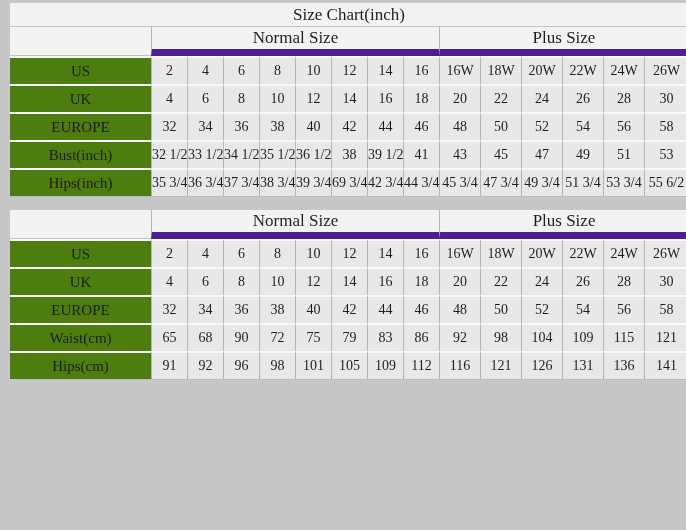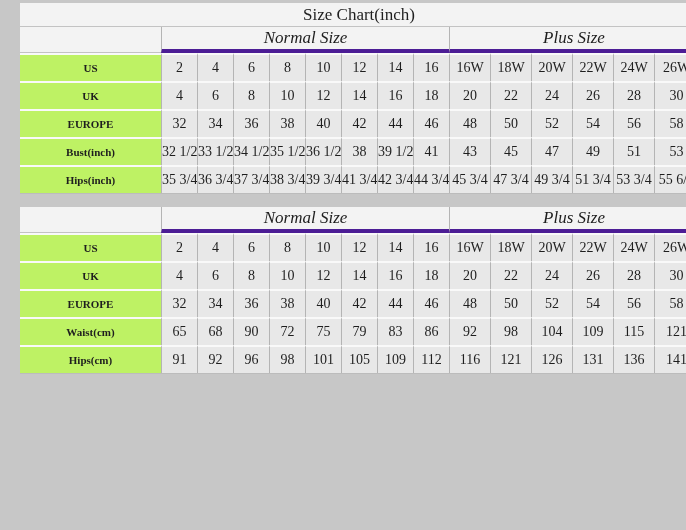--- a/index.html
+++ b/index.html
@@ -6,21 +6,21 @@
     margin: 0;
     padding: 0;
   }
   body {
     width: 686px;
     height: 530px;
     background: #c7c7c7;
     overflow: hidden;
   }
   .page {
-    padding: 3px 4px 0 20px;
+    padding: 3px 4px 0 10px;
   }
   table.size-chart {
     border-collapse: separate;
     border-spacing: 0;
     table-layout: fixed;
     width: 678px;
     border-bottom: 1px solid #bcbcbc;
   }
   .size-chart td {
     text-align: center;
@@ -38,30 +38,28 @@
     border-bottom: 1px solid #c3c3c3;
   }
   .corner-cell {
     background: #f3f3f3;
     border-bottom: 1px solid #c3c3c3;
   }
   .group-cell {
     background: #f3f3f3;
     font-size: 17px;
     height: 22px;
-    border-bottom: 4px solid #4c1d95;
+    border-bottom: 7px solid #4c1d95;
     border-left: 1px solid #b4b4b4;
-    font-style: italic;
   }
   .label-cell {
-    background: #bef264;
-    font-size: 11px;
+    background: #4d7c0f;
+    font-size: 15px;
     height: 26px;
     border-top: 2px solid #f9f9f9;
-    font-weight: bold;
   }
   .data-cell {
     background: #e8e8e8;
     font-size: 14px;
     height: 26px;
     border-top: 2px solid #f9f9f9;
     border-left: 1px solid #b4b4b4;
   }
   tr.tall .label-cell, tr.tall .data-cell {
     height: 32px;
@@ -172,21 +170,21 @@
           <td class="data-cell">51</td>
           <td class="data-cell">53</td>
         </tr>
         <tr>
           <td class="label-cell">Hips(inch)</td>
           <td class="data-cell">35 3/4</td>
           <td class="data-cell">36 3/4</td>
           <td class="data-cell">37 3/4</td>
           <td class="data-cell">38 3/4</td>
           <td class="data-cell">39 3/4</td>
-          <td class="data-cell">41 3/4</td>
+          <td class="data-cell">69 3/4</td>
           <td class="data-cell">42 3/4</td>
           <td class="data-cell">44 3/4</td>
           <td class="data-cell">45 3/4</td>
           <td class="data-cell">47 3/4</td>
           <td class="data-cell">49 3/4</td>
           <td class="data-cell">51 3/4</td>
           <td class="data-cell">53 3/4</td>
           <td class="data-cell">55 6/2</td>
         </tr>
       </tbody>

